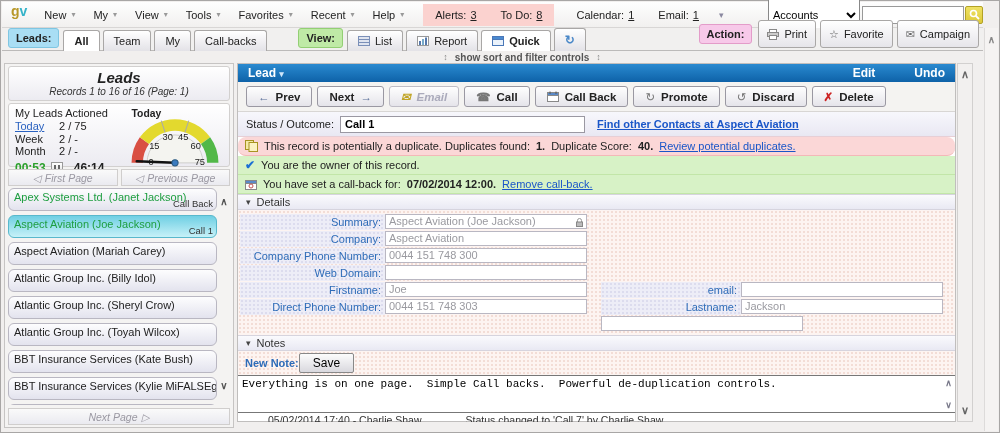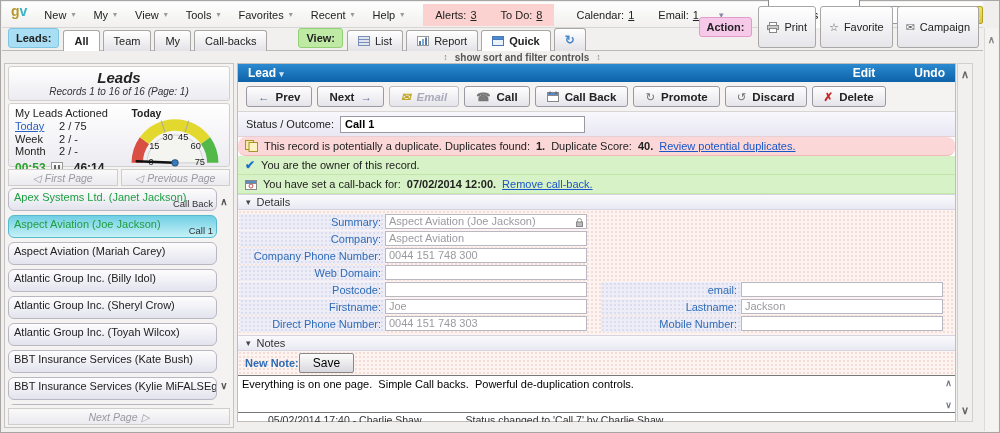--- a/index.html
+++ b/index.html
@@ -31,21 +31,21 @@
   .chip-leads {background:#a9def4;border-color:#7fc6e2;}
   .chip-view {background:#bfeaa6;border-color:#93cf74;margin-left:28px;}
   .chip-action {background:#f7c9e9;border-color:#e39cc9;margin:0 2px 2px 0;}
   .tab {border:1px solid #a9a7a6;border-bottom:none;border-radius:3px 3px 0 0;padding:4px 10px;
         background:linear-gradient(#ffffff,#e3e2e7);margin-right:3px;display:flex;gap:5px;align-items:center;
         position:relative;top:1px;white-space:nowrap;}
   .tab.active {background:#fff;font-weight:bold;}
   .refresh-ic {color:#4a88c8;font-size:12px;font-weight:bold;}
   .actions {margin-left:auto;display:flex;align-items:center;margin-right:4px;}
   .act-btn {border:1px solid #a9a7a6;border-radius:3px;background:linear-gradient(#fff,#e6e5ea);
-            padding:14px 8px;margin-left:4px;display:flex;gap:5px;align-items:center;margin-bottom:2px;white-space:nowrap;}
+            padding:7px 8px;margin-left:4px;display:flex;gap:5px;align-items:center;margin-bottom:2px;white-space:nowrap;}
   .icon-sm {color:#666;font-size:11px;line-height:1;}
   .filterbar {position:absolute;top:50px;left:60px;right:16px;height:12px;display:flex;justify-content:center;
               align-items:center;gap:7px;color:#555;font-size:10px;font-weight:bold;}
   .sort-ic {color:#888;font-size:9px;font-weight:normal;}
 
   
   .sidebar {position:absolute;top:62px;left:3px;width:230px;height:365px;background:#f4f3f2;
             border:1px solid #c6c4c3;}
   .sb-box {margin:2px 3px;border:1px solid #d2d0cf;border-radius:3px;background:linear-gradient(#ffffff,#ecebf1);}
   .sb-header {text-align:center;padding:2px 0 3px;}
@@ -121,21 +121,21 @@
            background:#ededf7;background-image:radial-gradient(circle,#dcdcee 1px,transparent 1.1px);background-size:4px 4px;}
   .fcol-r .flabel {width:140px;}
   .fval {width:202px;height:15px;background:#fff;border:1px solid #b9b7c2;padding:0 3px;color:#9a9aa0;
          font-size:11px;position:relative;}
   .newnote {height:24px;background:#fdf4f1;background-image:radial-gradient(circle,#f3ddd6 1px,transparent 1.1px);
             background-size:4px 4px;display:flex;align-items:center;padding-left:7px;}
   .newnote-lbl {color:#2e6cb8;font-weight:bold;}
   .save-btn {height:20px;padding:0 13px;border:1px solid #888;border-radius:2px;
              background:linear-gradient(#fcfcfc,#d9d8de);font-size:12px;}
   .note-area {position:relative;height:38px;border-top:1px solid #777;border-bottom:1px solid #777;background:#fff;}
-  .note-text {position:absolute;inset:0;border:none;resize:none;font-size:11px;font-family:Liberation Sans, sans-serif;
+  .note-text {position:absolute;inset:0;border:none;resize:none;font-size:11px;font-family:Liberation Mono, monospace;
               padding:2px 4px;outline:none;}
   .note-scroll {position:absolute;right:0;top:2px;width:13px;bottom:2px;color:#778;font-size:9px;font-weight:bold;text-align:center;}
   .nsc-dn {position:absolute;bottom:0;left:0;right:0;}
   .history {height:9px;overflow:hidden;color:#333;font-size:10.5px;line-height:14px;padding-left:30px;display:flex;gap:44px;white-space:nowrap;}
 
   
   .vscroll {position:absolute;top:62px;left:956px;width:16px;height:359px;background:#f2f0ef;
             border:1px solid #d2d0cf;color:#666;font-weight:bold;font-size:11px;text-align:center;}
   .vs-up {position:absolute;top:4px;left:0;right:0;}
   .vs-dn {position:absolute;bottom:4px;left:0;right:0;}
@@ -401,20 +401,21 @@
           <span>Discard</span>
         </span>
       <span class="t-btn">
           <span class="ic-x">✗</span>
           <span>Delete</span>
         </span>
     </div>
     <div class="statusrow">
       <span>Status / Outcome:</span>
       <input class="status-input" type="text" value="Call 1" style="">
+      <span class="find-link">Find other Contacts at Aspect Aviation</span>
     </div>
     <div class="msg msg-dup">
       <svg width="13" height="12" viewBox="0 0 13 12">
           <rect x="0.5" y="0.5" width="8" height="9" fill="#f4e9a6" stroke="#a89422"></rect>
           <rect x="4" y="2.5" width="8.5" height="9" fill="#fbf3c4" stroke="#a89422"></rect>
         </svg>
       <span>This record is potentially a duplicate. Duplicates found:</span><span class="b">1.</span><span>Duplicate Score:</span><span class="b">40.</span><span class="msg-link">Review potential duplicates.</span>
     </div>
     <div class="msg msg-grn">
       <span class="check-ic">✔</span>
@@ -447,43 +448,38 @@
           </div>
         <div class="frow">
             <span class="flabel">Company Phone Number:</span>
             <span class="fval"><span>0044 151 748 300</span></span>
           </div>
         <div class="frow">
             <span class="flabel">Web Domain:</span>
             <span class="fval"><span></span></span>
           </div>
         <div class="frow">
-            <span class="flabel">Postcode:</span>
-            <span class="fval"><span></span></span>
-          </div>
-        <div class="frow">
             <span class="flabel">Firstname:</span>
             <span class="fval"><span>Joe</span></span>
           </div>
         <div class="frow">
             <span class="flabel">Direct Phone Number:</span>
             <span class="fval"><span>0044 151 748 303</span></span>
           </div>
       </div>
       <div class="fcol fcol-r">
         <div class="frow">
             <span class="flabel">email:</span>
             <span class="fval"><span></span></span>
           </div>
         <div class="frow">
             <span class="flabel">Lastname:</span>
             <span class="fval"><span>Jackson</span></span>
           </div>
         <div class="frow">
-            <span class="flabel">Mobile Number:</span>
             <span class="fval"><span></span></span>
           </div>
       </div>
     </div>
     <div class="sect-hd">
       <span class="sect-caret">▾</span>
       <span>Notes</span>
     </div>
     <div class="newnote">
       <span class="newnote-lbl">New Note:</span>

